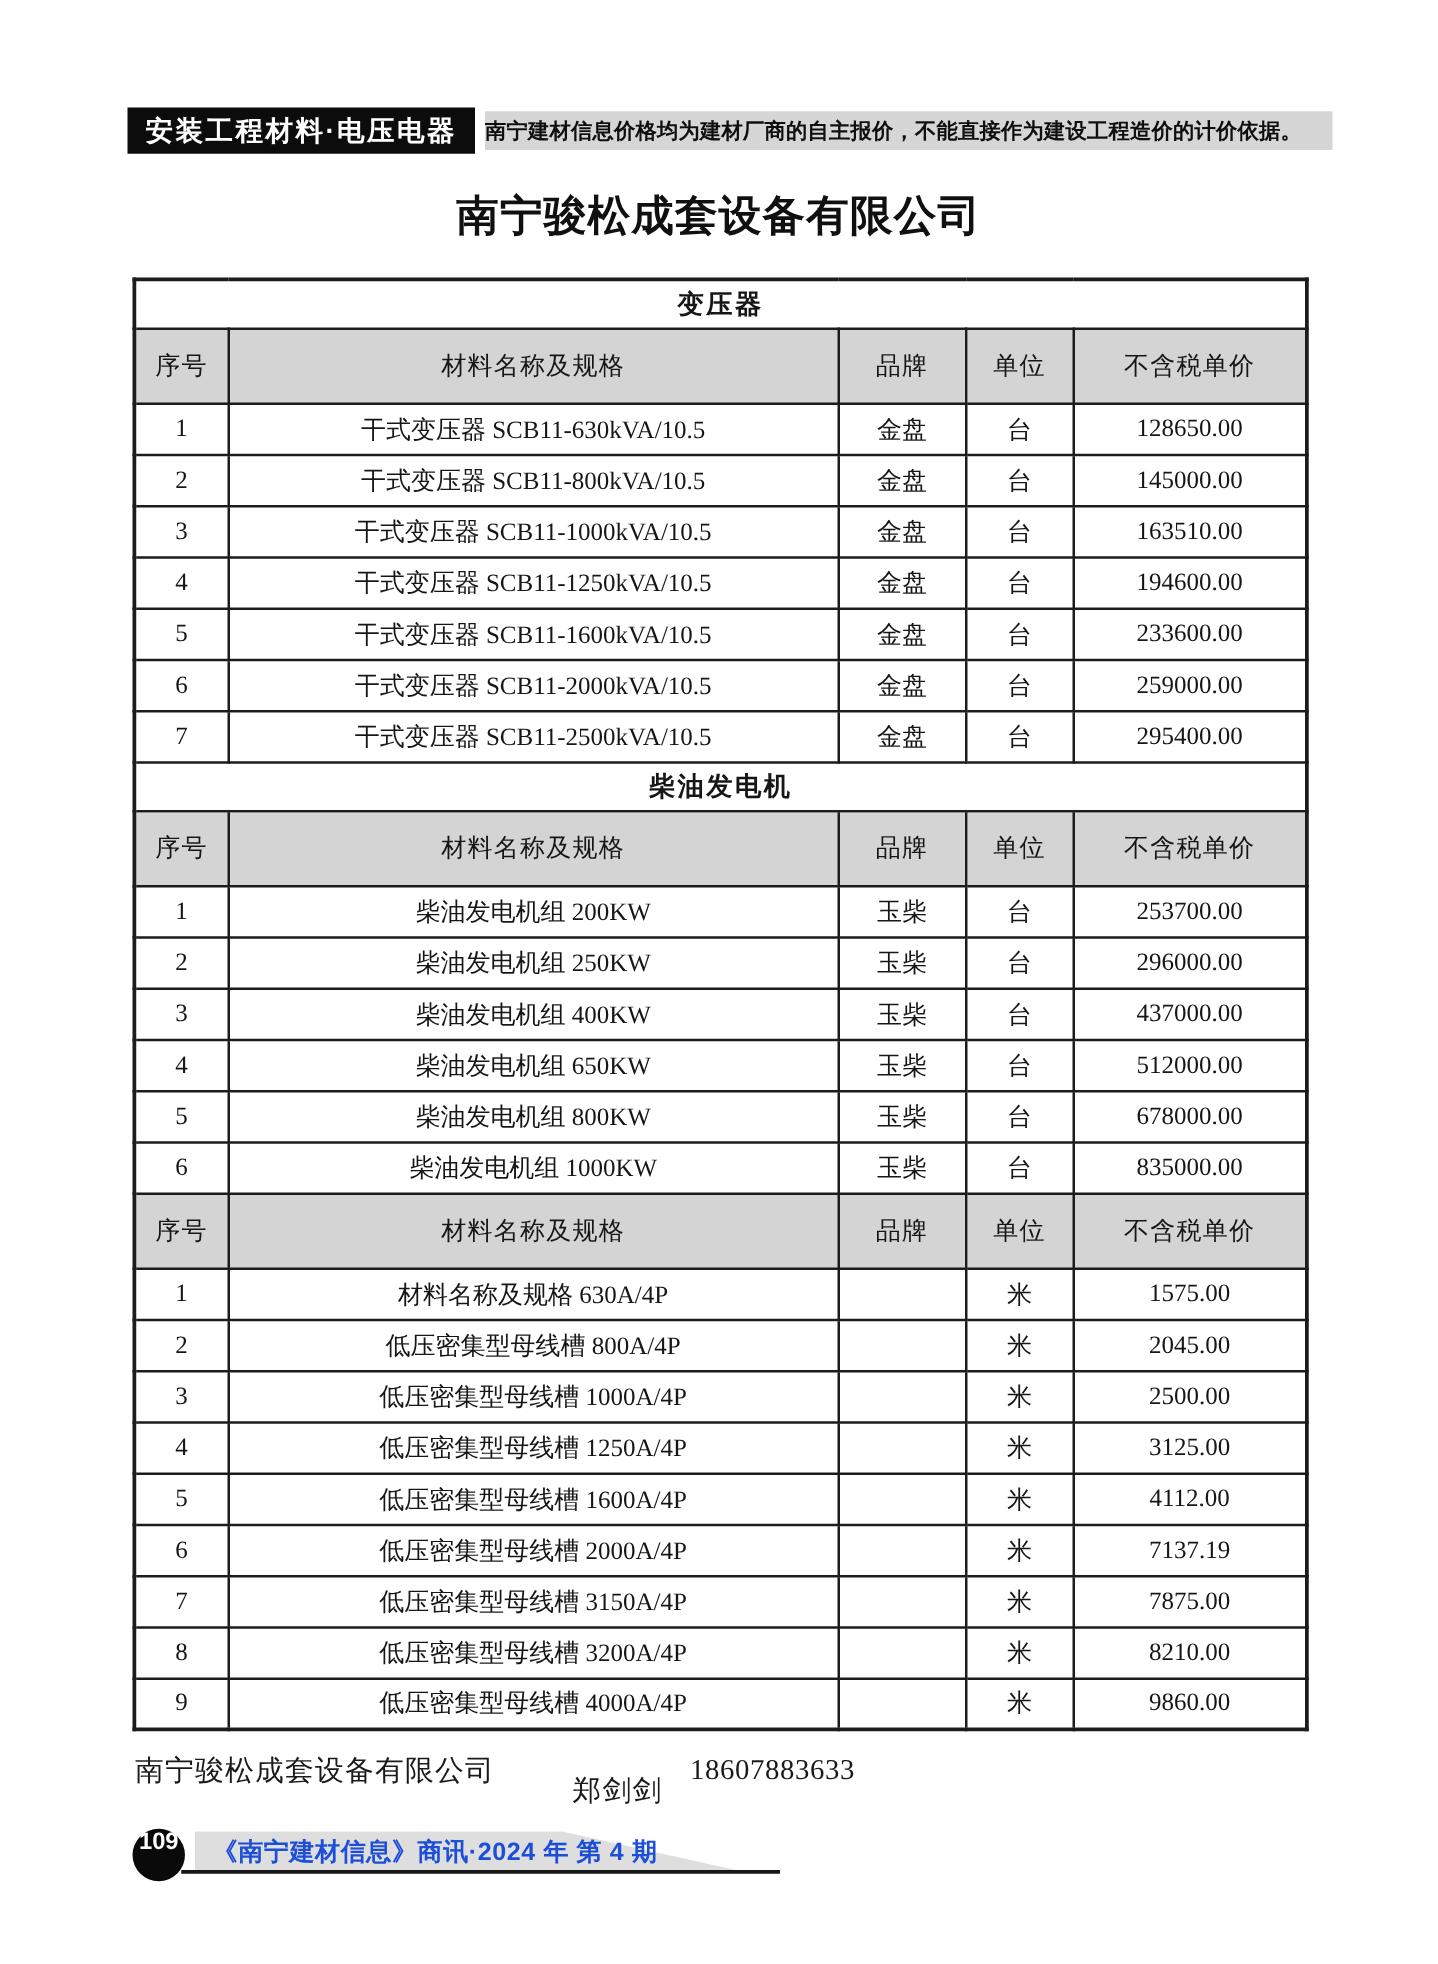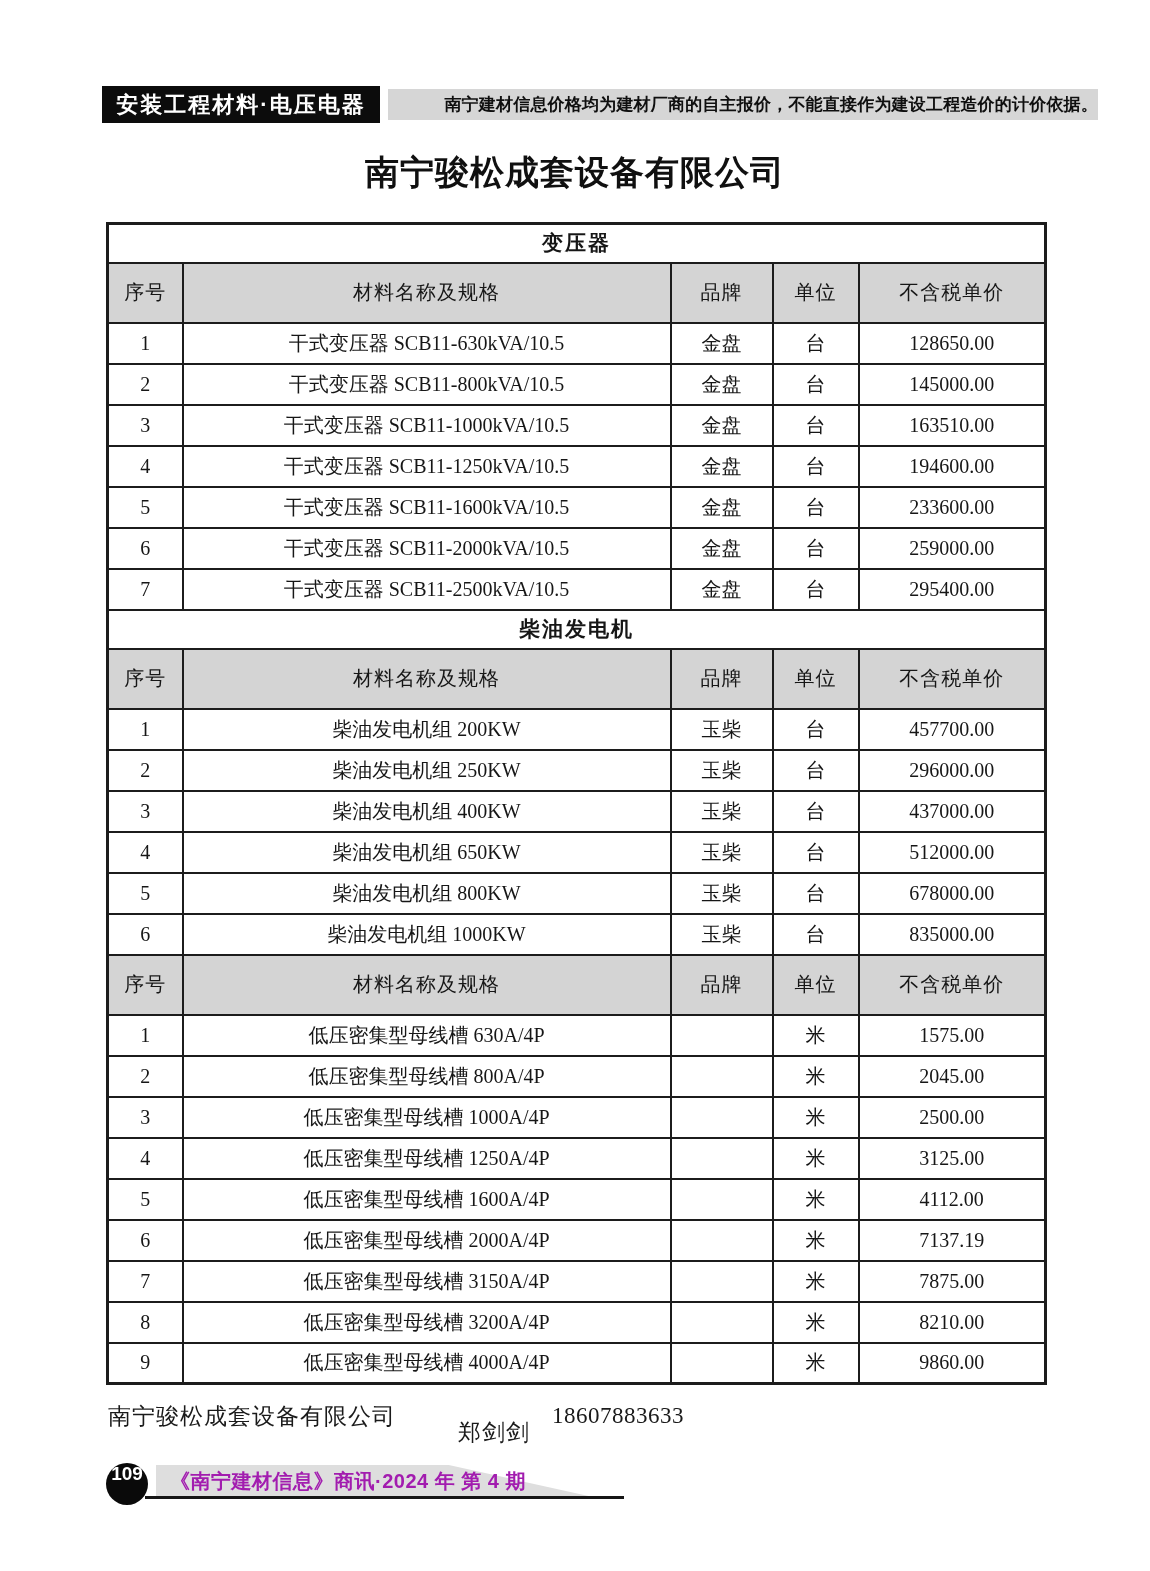--- a/index.html
+++ b/index.html
@@ -15,23 +15,23 @@
   .cat-box{
     position:absolute;left:102px;top:86px;width:278px;height:37px;
     background:#0c0c0c;color:#ffffff;
     display:flex;align-items:center;justify-content:center;
     font-family:"Liberation Sans","DejaVu Sans",sans-serif;
     font-weight:bold;font-size:22px;letter-spacing:2px;
   }
   .disc-bar{
     position:absolute;left:388px;top:89px;width:678px;height:31px;
     background:#d6d6d6;color:#0f0f0f;
-    display:flex;align-items:center;justify-content:flex-end;
+    display:flex;align-items:center;justify-content:flex-start;
     font-family:"Liberation Sans","DejaVu Sans",sans-serif;
-    font-weight:bold;font-size:17px;letter-spacing:0.2px;padding-left:32px;
+    font-weight:bold;font-size:17px;letter-spacing:0.2px;
   }
   
   .title{
     position:absolute;left:0;top:150px;width:1150px;margin:0;
     text-align:center;
     font-family:"Liberation Serif","DejaVu Serif",serif;
     font-weight:bold;font-size:34px;letter-spacing:1px;color:#101010;
   }
   
   table.price-table{
@@ -79,21 +79,21 @@
     position:absolute;left:106px;top:1463px;width:42px;height:42px;
     background:#0a0a0a;border-radius:50%;
     display:flex;justify-content:center;
     color:#ffffff;font-family:"Liberation Sans","DejaVu Sans",sans-serif;
     font-weight:bold;font-size:19px;
   }
   .pub{
     position:absolute;left:170px;top:1467px;height:28px;
     display:flex;align-items:center;
     font-family:"Liberation Sans","DejaVu Sans",sans-serif;
-    font-weight:bold;font-size:20px;color:#a21caf;letter-spacing:0.5px;
+    font-weight:bold;font-size:20px;color:#1d4ed8;letter-spacing:0.5px;
   }
 </style>
 </head>
 <body>
 
 <div class="page">
 
   <div class="cat-box">
     <span>安装工程材料·电压电器</span>
   </div>
@@ -180,21 +180,21 @@
           <td>材料名称及规格</td>
           <td>品牌</td>
           <td>单位</td>
           <td>不含税单价</td>
         </tr>
         <tr class="data-row">
           <td>1</td>
           <td>柴油发电机组 200KW</td>
           <td>玉柴</td>
           <td>台</td>
-          <td>457700.00</td>
+          <td>253700.00</td>
         </tr>
         <tr class="data-row">
           <td>2</td>
           <td>柴油发电机组 250KW</td>
           <td>玉柴</td>
           <td>台</td>
           <td>296000.00</td>
         </tr>
         <tr class="data-row">
           <td>3</td>
@@ -226,21 +226,21 @@
         </tr>
         <tr class="head-row">
           <td>序号</td>
           <td>材料名称及规格</td>
           <td>品牌</td>
           <td>单位</td>
           <td>不含税单价</td>
         </tr>
         <tr class="data-row">
           <td>1</td>
-          <td>低压密集型母线槽 630A/4P</td>
+          <td>材料名称及规格 630A/4P</td>
           <td></td>
           <td>米</td>
           <td>1575.00</td>
         </tr>
         <tr class="data-row">
           <td>2</td>
           <td>低压密集型母线槽 800A/4P</td>
           <td></td>
           <td>米</td>
           <td>2045.00</td>

